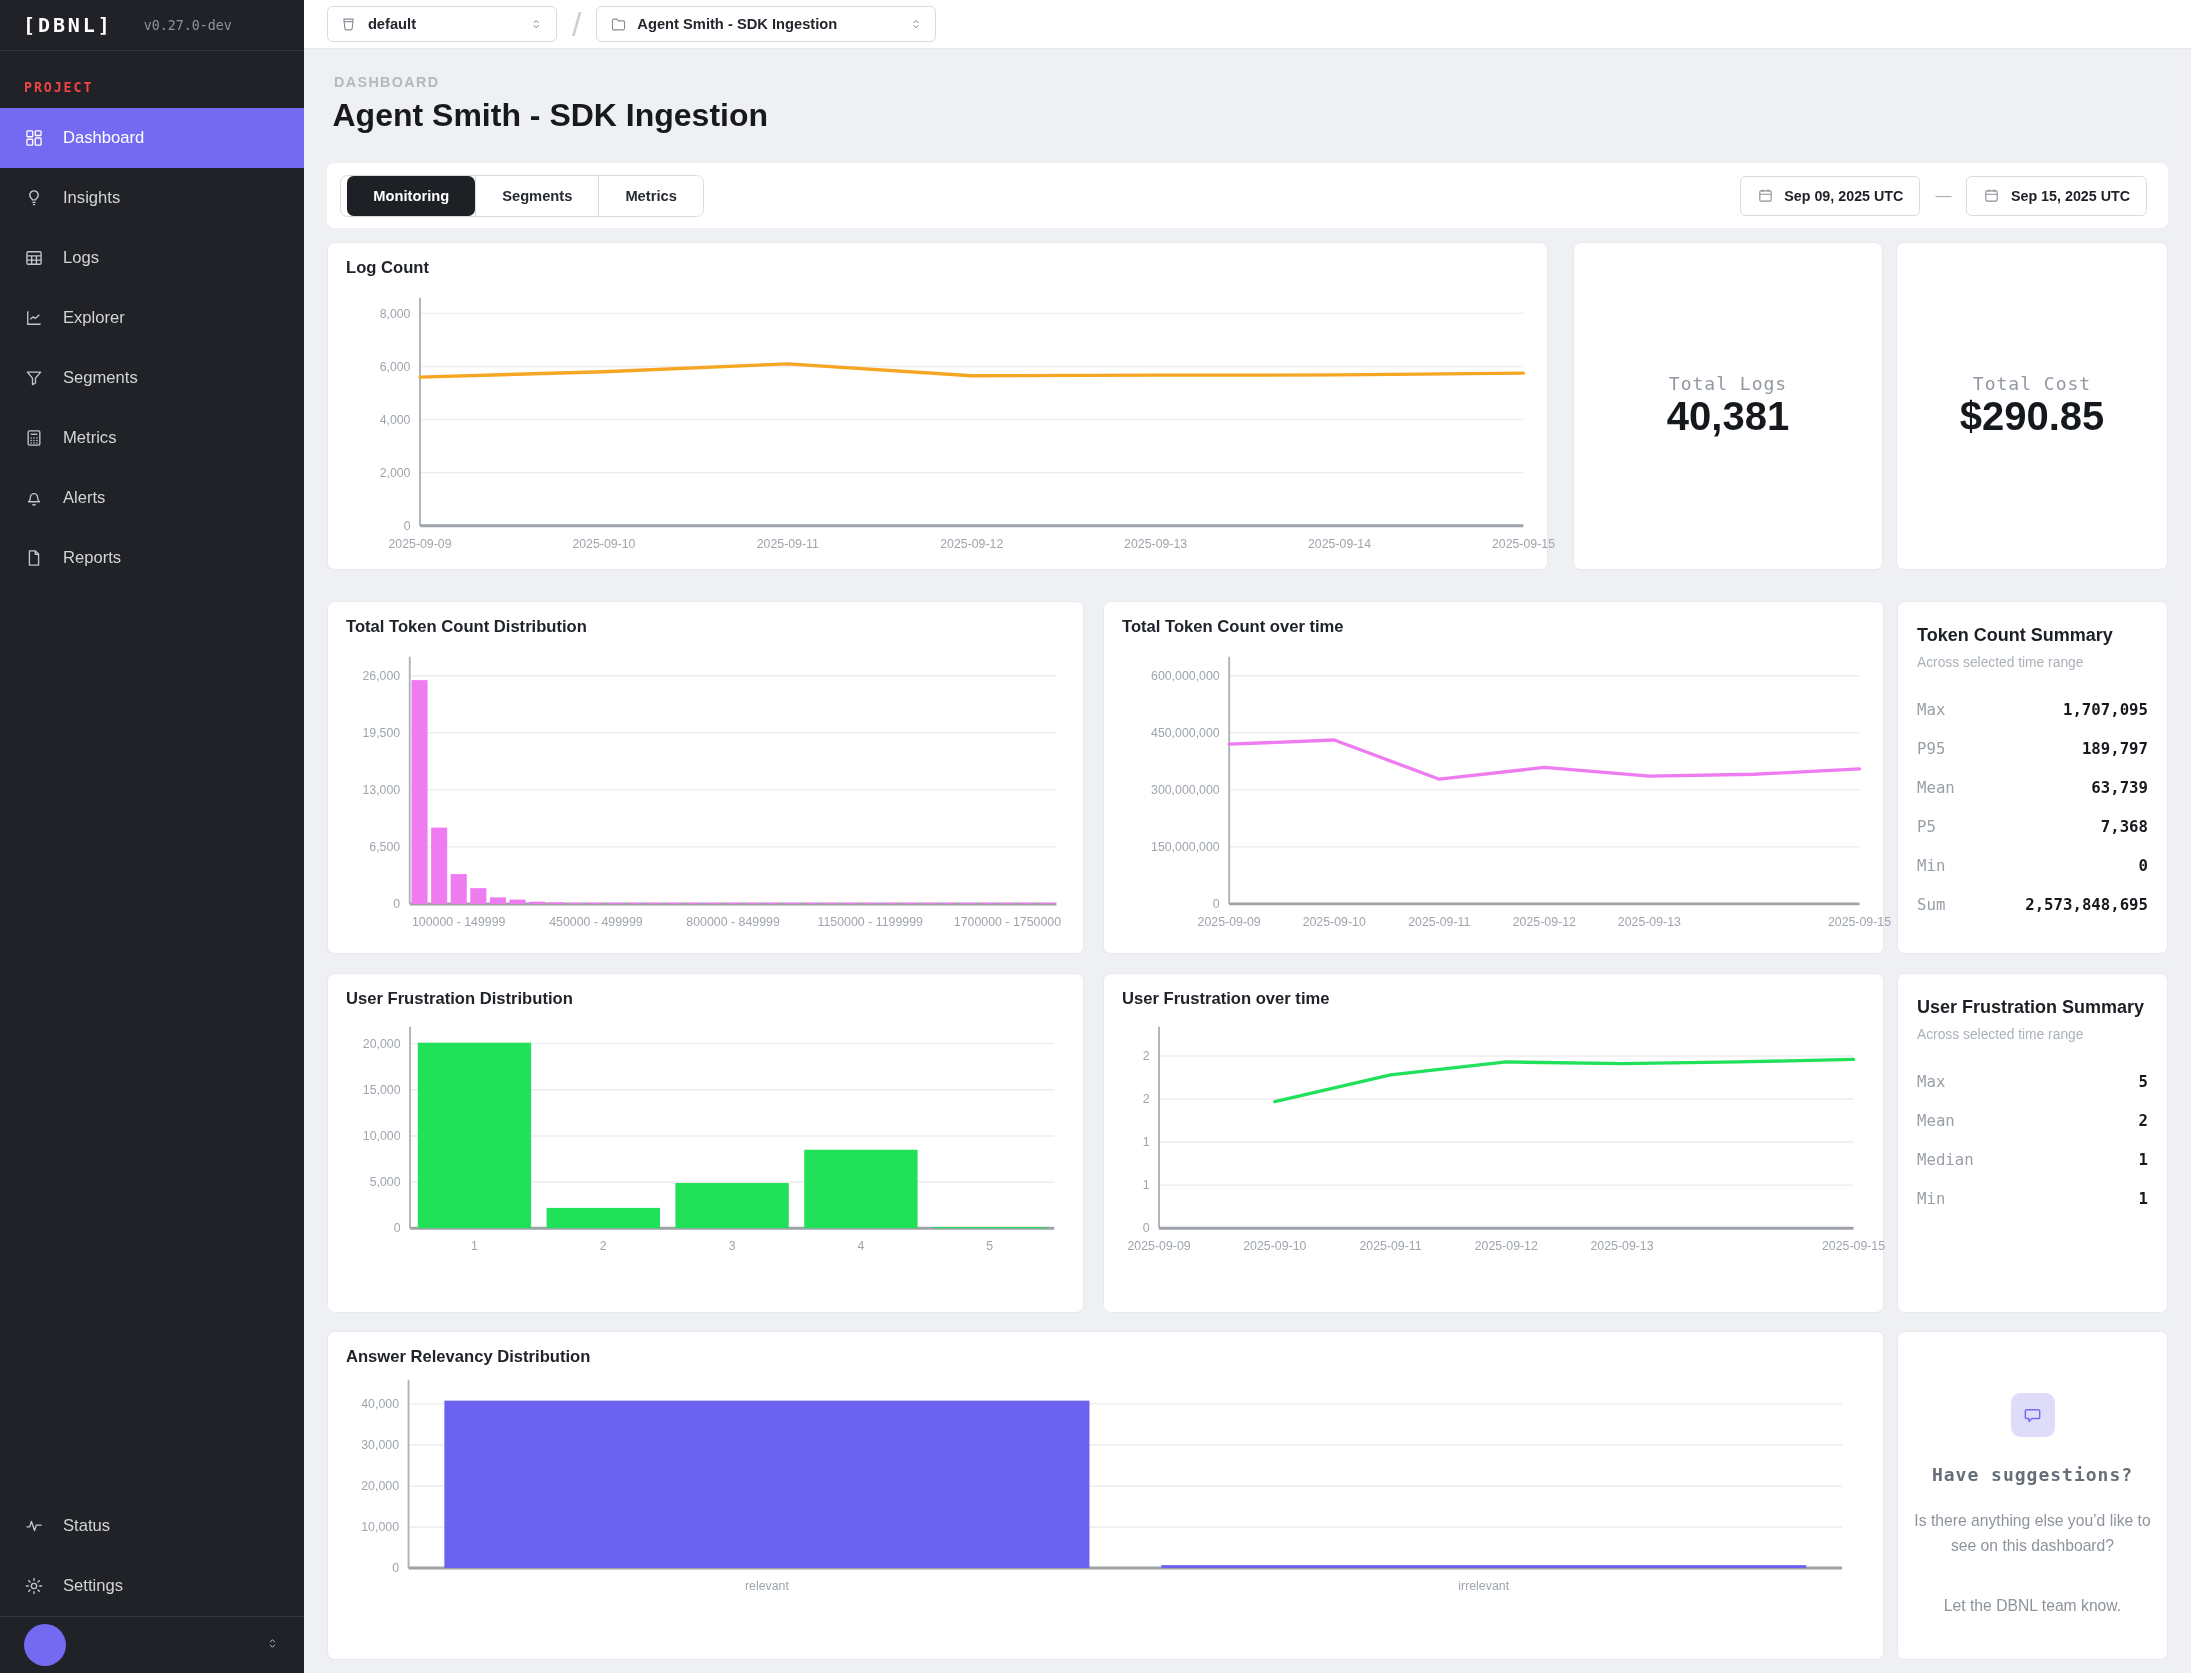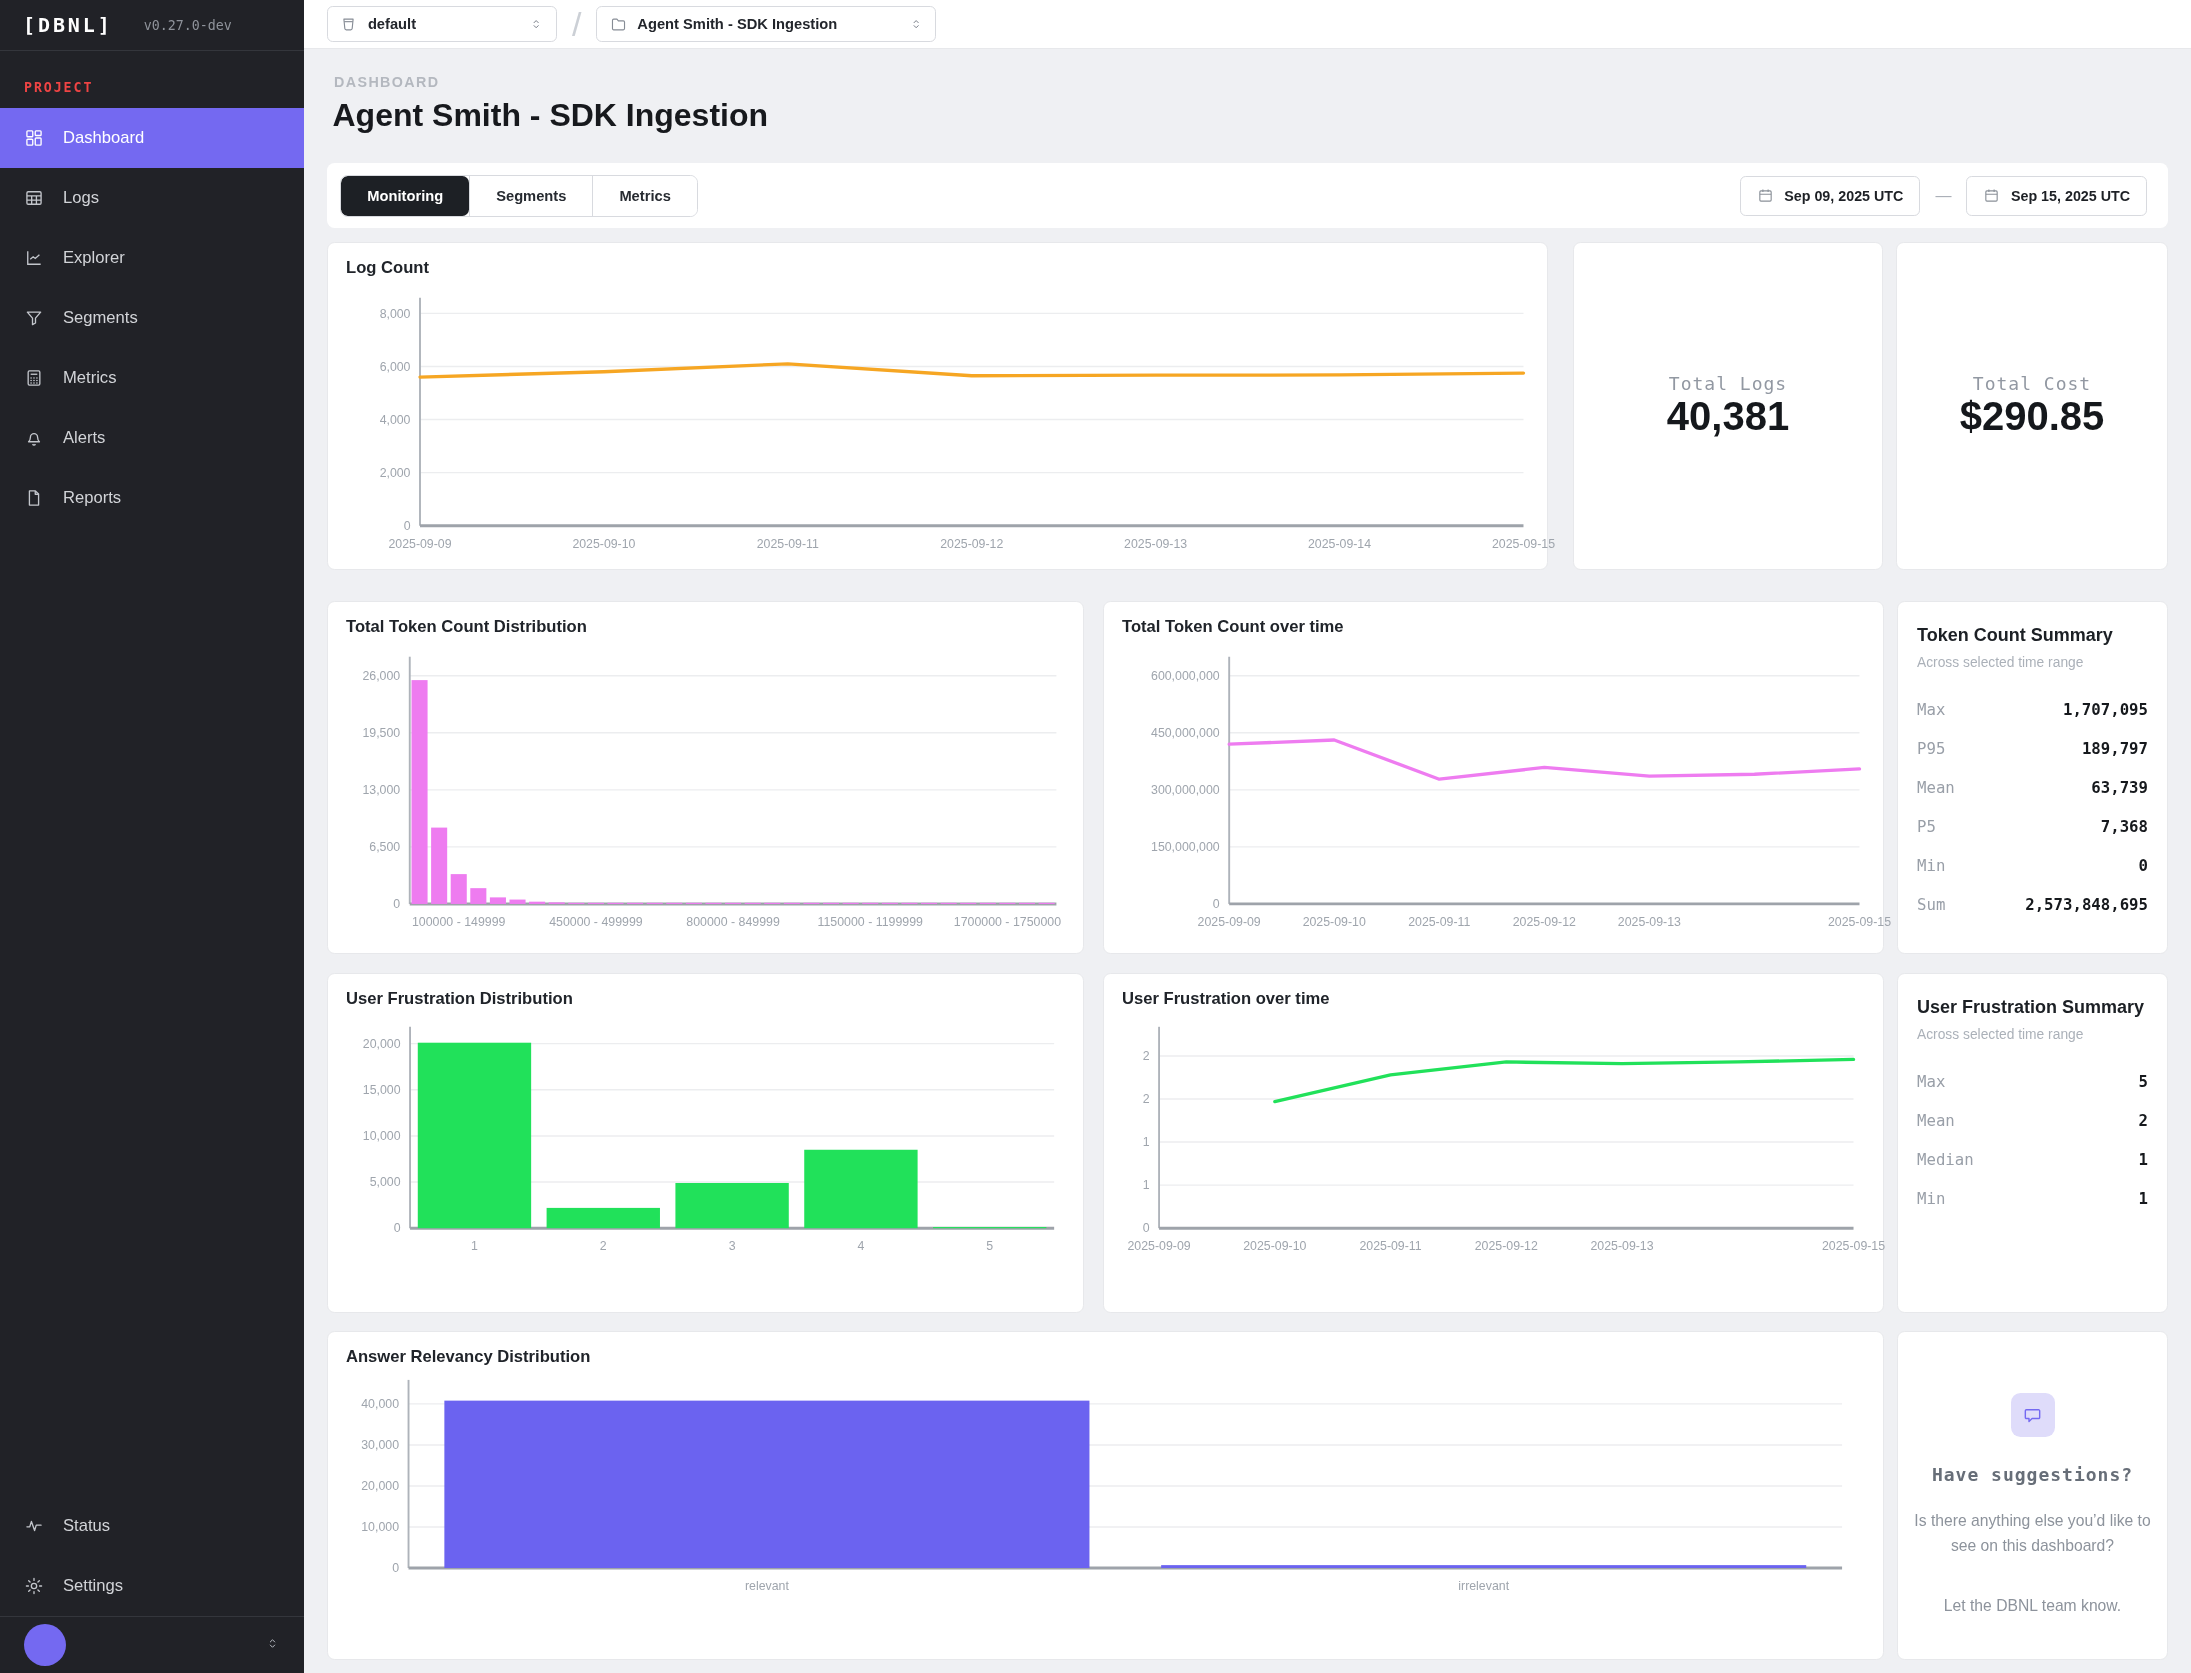--- a/index.html
+++ b/index.html
@@ -32,21 +32,21 @@
 
   
   .main { position:absolute; left:304px; top:49px; width:1887px; height:1624px; }
   .breadcrumb { position:absolute; left:30px; top:25px; font-size:14.3px; font-weight:700; letter-spacing:1.4px; color:#b4b8bf; }
   .page-title { position:absolute; left:28.5px; top:48px; font-size:32px; font-weight:700; color:#17191d; }
 
   
   .band { position:absolute; left:23px; top:114px; width:1841px; height:65px; background:#ffffff; border-radius:7.6px; display:flex; align-items:center; justify-content:space-between; padding:0 13.3px; }
   .tabs { display:flex; border:1px solid #d8dadf; border-radius:7.6px; background:#fff; height:42px; overflow:hidden; }
   .tab { display:flex; align-items:center; padding:0 26px; font-size:14.7px; font-weight:700; color:#272b31; background:#fff; border-left:1px solid #d8dadf; cursor:pointer; }
-  .tab:first-child { border-left:none; }
+  .tab:first-child { border-left:none;margin-left:6px; }
   .tab.active { background:#1d2025; color:#fff; border-radius:6.7px; }
   .dates { display:flex; align-items:center; gap:15px; padding-right:7.6px; }
   .datebox { display:inline-flex; align-items:center; gap:10.5px; border:1px solid #d8dadf; border-radius:5.7px; height:40px; padding:0 16px; font-weight:700; font-size:14.3px; color:#1d2025; background:#fff; cursor:pointer; }
   .datebox .icn { display:flex; color:#8a9098; }
   .dash-sep { color:#a9aeb6; font-size:16px; }
 
   
   .card { position:absolute; background:#ffffff; border:1px solid #e7e8eb; border-radius:7.6px; }
   .card-title { position:absolute; left:18px; top:15px; font-size:16.6px; font-weight:700; color:#20242a; }
   .chart { position:absolute; }
@@ -86,20 +86,29 @@
     <div class="nav-item active">
       <span class="icn">
           <svg class="stroke" width="20" height="20" viewBox="0 0 24 24">
             <rect x="3.5" y="3.5" width="7" height="7" rx="1"></rect>
             <rect x="13.5" y="3.5" width="7" height="5.5" rx="1"></rect>
             <rect x="3.5" y="13.5" width="7" height="7" rx="1"></rect>
             <rect x="13.5" y="12" width="7" height="8.5" rx="1"></rect>
           </svg>
         </span>
       <span>Dashboard</span>
+    </div>
+    <div class="nav-item">
+      <span class="icn">
+          <svg class="stroke" width="20" height="20" viewBox="0 0 24 24">
+            <path d="M12 3.5a5 5 0 013 9c-.6.5-1 1-1 1.8h-4c0-.8-.4-1.3-1-1.8a5 5 0 013-9z"></path>
+            <path d="M10 17.2h4M10.7 20h2.6"></path>
+          </svg>
+        </span>
+      <span>Insights</span>
     </div>
     <div class="nav-item">
       <span class="icn">
           <svg class="stroke" width="20" height="20" viewBox="0 0 24 24">
             <rect x="3.5" y="4.5" width="17" height="15" rx="1.5"></rect>
             <path d="M3.5 9.5h17M3.5 14.5h17M9.2 9.5v10M14.9 9.5v10"></path>
           </svg>
         </span>
       <span>Logs</span>
     </div>

